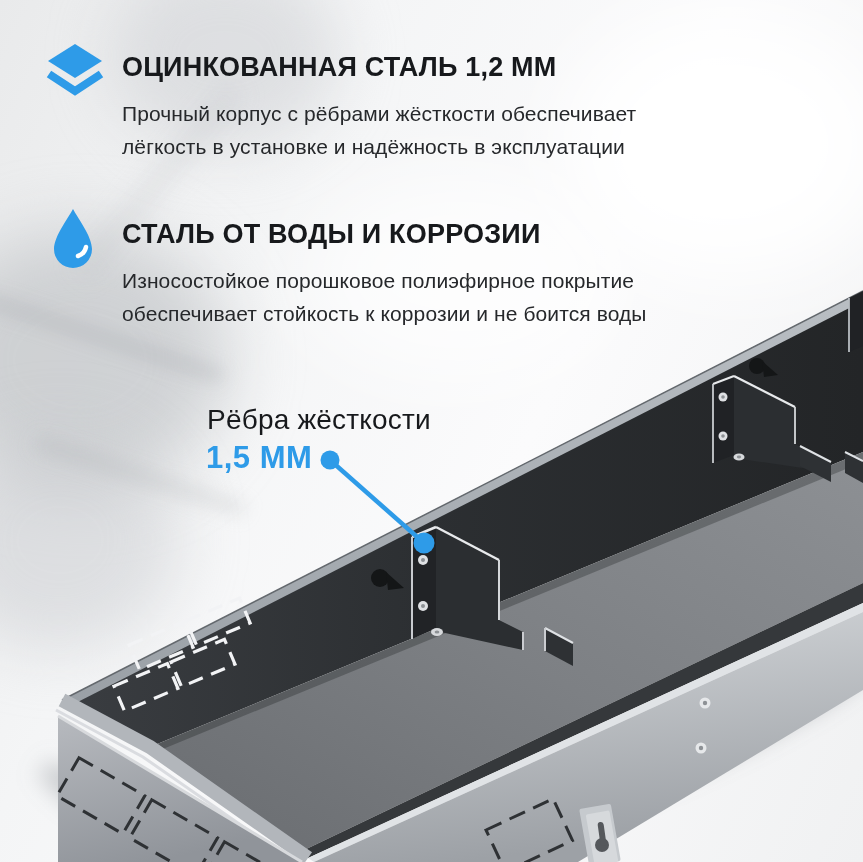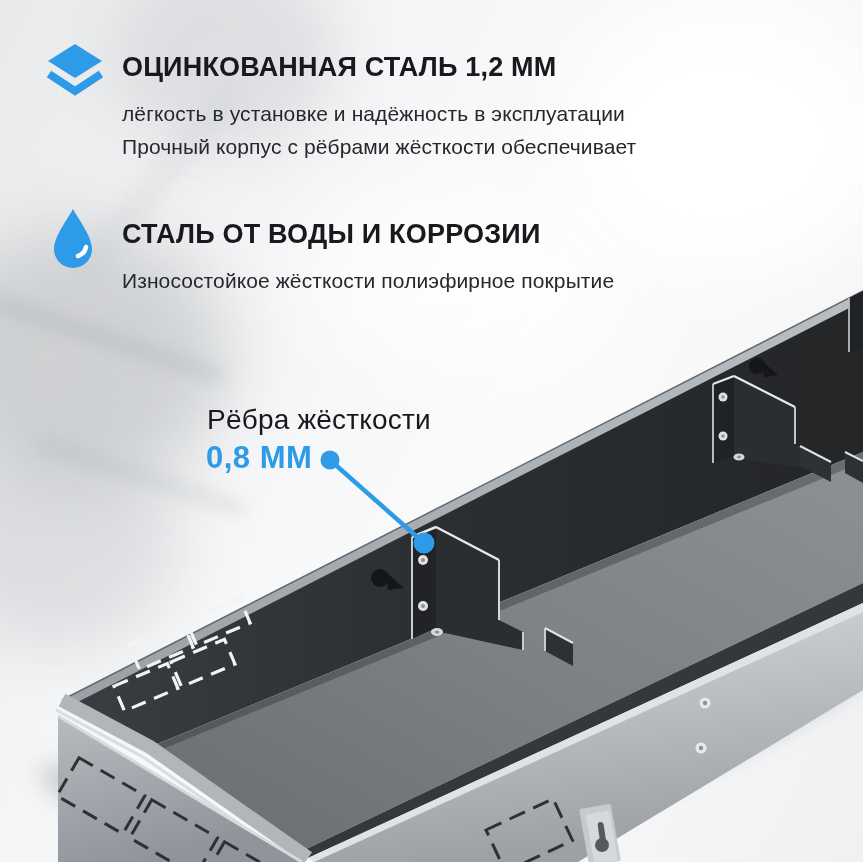--- a/index.html
+++ b/index.html
@@ -202,35 +202,36 @@
   </svg>
 
   <div class="feature" style="left:0;top:0;">
     <svg class="f-icon" style="left:46px;top:43px;" width="58" height="60" viewBox="0 0 58 60">
       <polygon points="29,1 56,18 29,35 2,18" fill="#2E9BE8"></polygon>
       <polyline points="3,31 29,48 55,31" fill="none" stroke="#2E9BE8" stroke-width="8"></polyline>
     </svg>
     <div class="text-block" style="top:51px;">
       <div class="f-title">ОЦИНКОВАННАЯ СТАЛЬ 1,2 ММ</div>
       <div class="f-desc">
+        <span>Прочный корпус с рёбрами жёсткости обеспечивает</span>
         <span>лёгкость в установке и надёжность в эксплуатации</span>
-        <span>Прочный корпус с рёбрами жёсткости обеспечивает</span>
       </div>
     </div>
   </div>
 
   <div class="feature" style="left:0;top:0;">
     <svg class="f-icon" style="left:50px;top:207px;" width="46" height="62" viewBox="0 0 46 62">
       <path d="M23,2 C27,10 42,29 42,42 A19,19 0 0 1 4,42 C4,29 19,10 23,2 Z" fill="#2E9BE8"></path>
       <path d="M28,49 A12,12 0 0 0 36,40" stroke="#ffffff" stroke-width="4.5" fill="none" stroke-linecap="round"></path>
     </svg>
     <div class="text-block" style="top:218px;">
       <div class="f-title">СТАЛЬ ОТ ВОДЫ И КОРРОЗИИ</div>
       <div class="f-desc">
-        <span>Износостойкое жёсткости полиэфирное покрытие</span>
+        <span>Износостойкое порошковое полиэфирное покрытие</span>
+        <span>обеспечивает стойкость к коррозии и не боится воды</span>
       </div>
     </div>
   </div>
 
   <div class="callout-label">Рёбра жёсткости</div>
-  <div class="callout-value">0,8 ММ</div>
+  <div class="callout-value">1,5 ММ</div>
 
 </div>
 
 </body></html>

